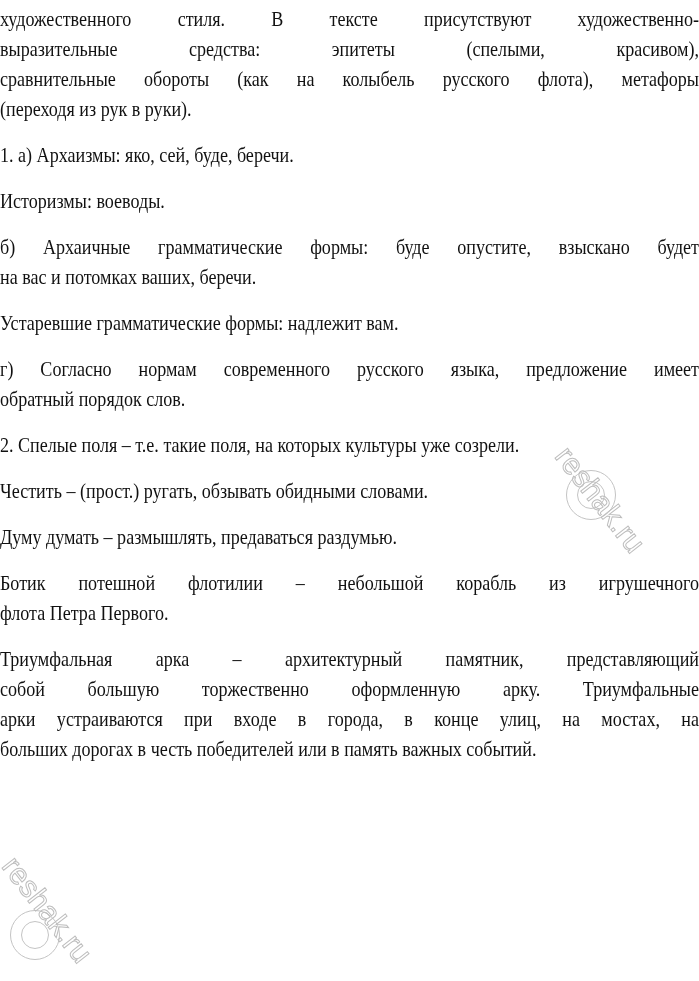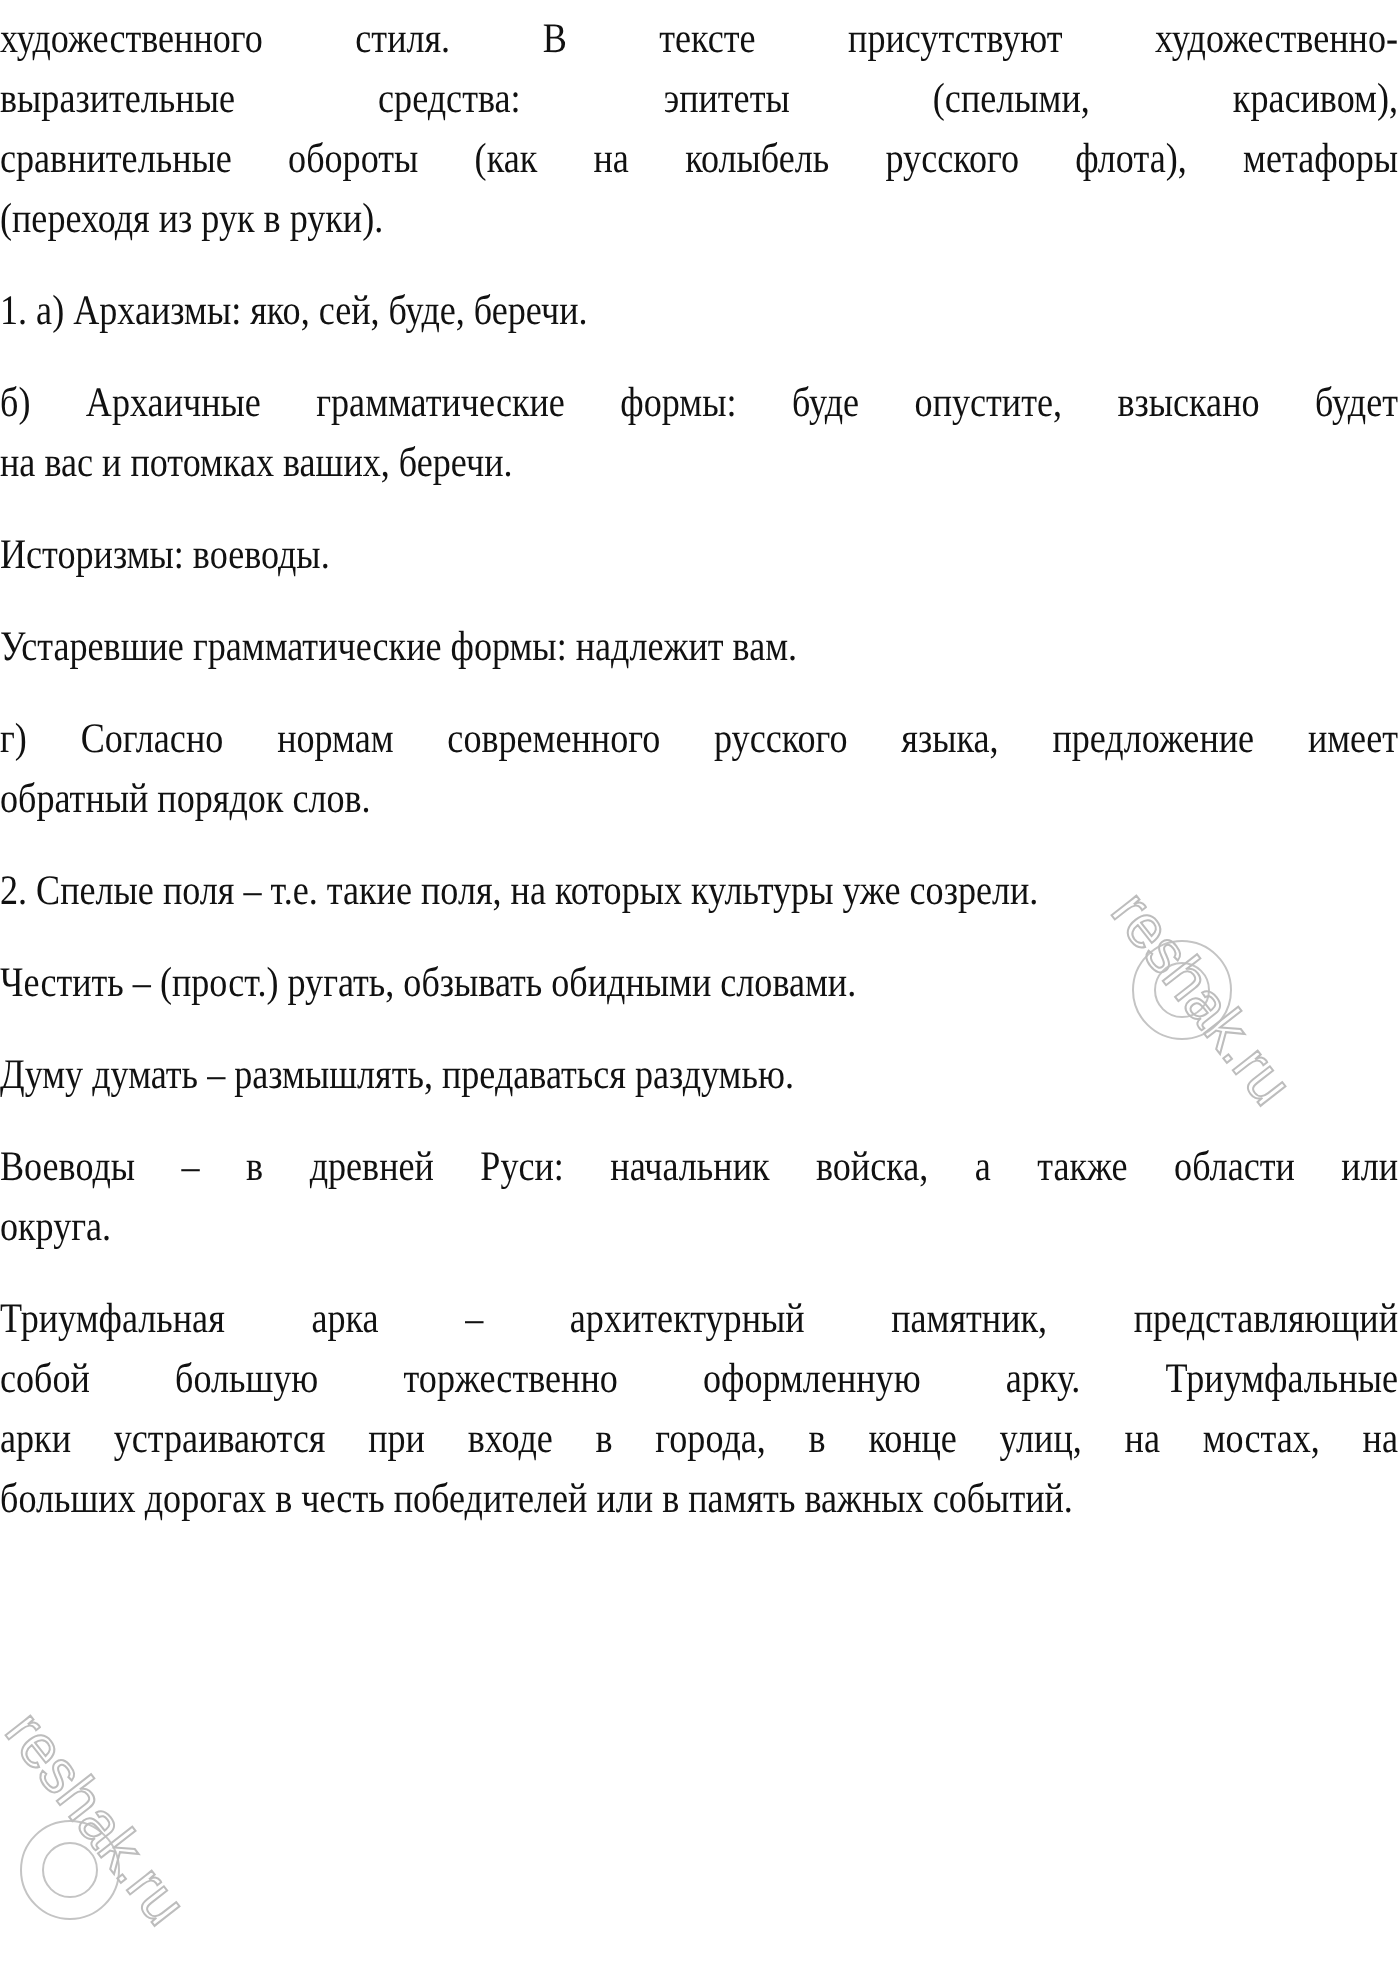--- a/index.html
+++ b/index.html
@@ -84,28 +84,28 @@
       </span>
     <span class="line" style="transform: scaleX(0.86);"><span class="inner">(переходя из рук в руки).</span></span>
   </div>
 
 
   <div class="para">
     <span class="line" style="transform: scaleX(0.86);"><span class="inner">1. а) Архаизмы: яко, сей, буде, беречи.</span></span>
   </div>
 
   <div class="para">
+    <span class="line" style="transform: scaleX(0.86);"><span class="inner">Историзмы: воеводы.</span></span>
+  </div>
+
+  <div class="para">
     <span class="line justify" style="width: 812.791px; transform: scaleX(0.86);">
         <span class="inner" style="display: block; text-align: justify; text-align-last: justify; width: 100%;">б) Архаичные грамматические формы: буде опустите, взыскано будет</span>
       </span>
     <span class="line" style="transform: scaleX(0.86);"><span class="inner">на вас и потомках ваших, беречи.</span></span>
-  </div>
-
-  <div class="para">
-    <span class="line" style="transform: scaleX(0.86);"><span class="inner">Историзмы: воеводы.</span></span>
   </div>
 
   <div class="para">
     <span class="line" style="transform: scaleX(0.86);"><span class="inner">Устаревшие грамматические формы: надлежит вам.</span></span>
   </div>
 
 
   <div class="para">
     <span class="line justify" style="width: 812.791px; transform: scaleX(0.86);">
         <span class="inner" style="display: block; text-align: justify; text-align-last: justify; width: 100%;">г) Согласно нормам современного русского языка, предложение имеет</span>
@@ -119,27 +119,27 @@
   </div>
 
   <div class="para">
     <span class="line" style="transform: scaleX(0.86);"><span class="inner">Честить – (прост.) ругать, обзывать обидными словами.</span></span>
   </div>
 
   <div class="para">
     <span class="line" style="transform: scaleX(0.86);"><span class="inner">Думу думать – размышлять, предаваться раздумью.</span></span>
   </div>
 
-
   <div class="para">
     <span class="line justify" style="width: 812.791px; transform: scaleX(0.86);">
-        <span class="inner" style="display: block; text-align: justify; text-align-last: justify; width: 100%;">Воеводы – в древней Руси: начальник войска, а также области или</span>
+        <span class="inner" style="display: block; text-align: justify; text-align-last: justify; width: 100%;">Ботик потешной флотилии – небольшой корабль из игрушечного</span>
       </span>
-    <span class="line" style="transform: scaleX(0.86);"><span class="inner">округа.</span></span>
+    <span class="line" style="transform: scaleX(0.86);"><span class="inner">флота Петра Первого.</span></span>
   </div>
+
 
   <div class="para">
     <span class="line justify" style="width: 812.791px; transform: scaleX(0.86);">
         <span class="inner" style="display: block; text-align: justify; text-align-last: justify; width: 100%;">Триумфальная арка – архитектурный памятник, представляющий</span>
       </span>
     <span class="line justify" style="width: 812.791px; transform: scaleX(0.86);">
         <span class="inner" style="display: block; text-align: justify; text-align-last: justify; width: 100%;">собой большую торжественно оформленную арку. Триумфальные</span>
       </span>
     <span class="line justify" style="width: 812.791px; transform: scaleX(0.86);">
         <span class="inner" style="display: block; text-align: justify; text-align-last: justify; width: 100%;">арки устраиваются при входе в города, в конце улиц, на мостах, на</span>

